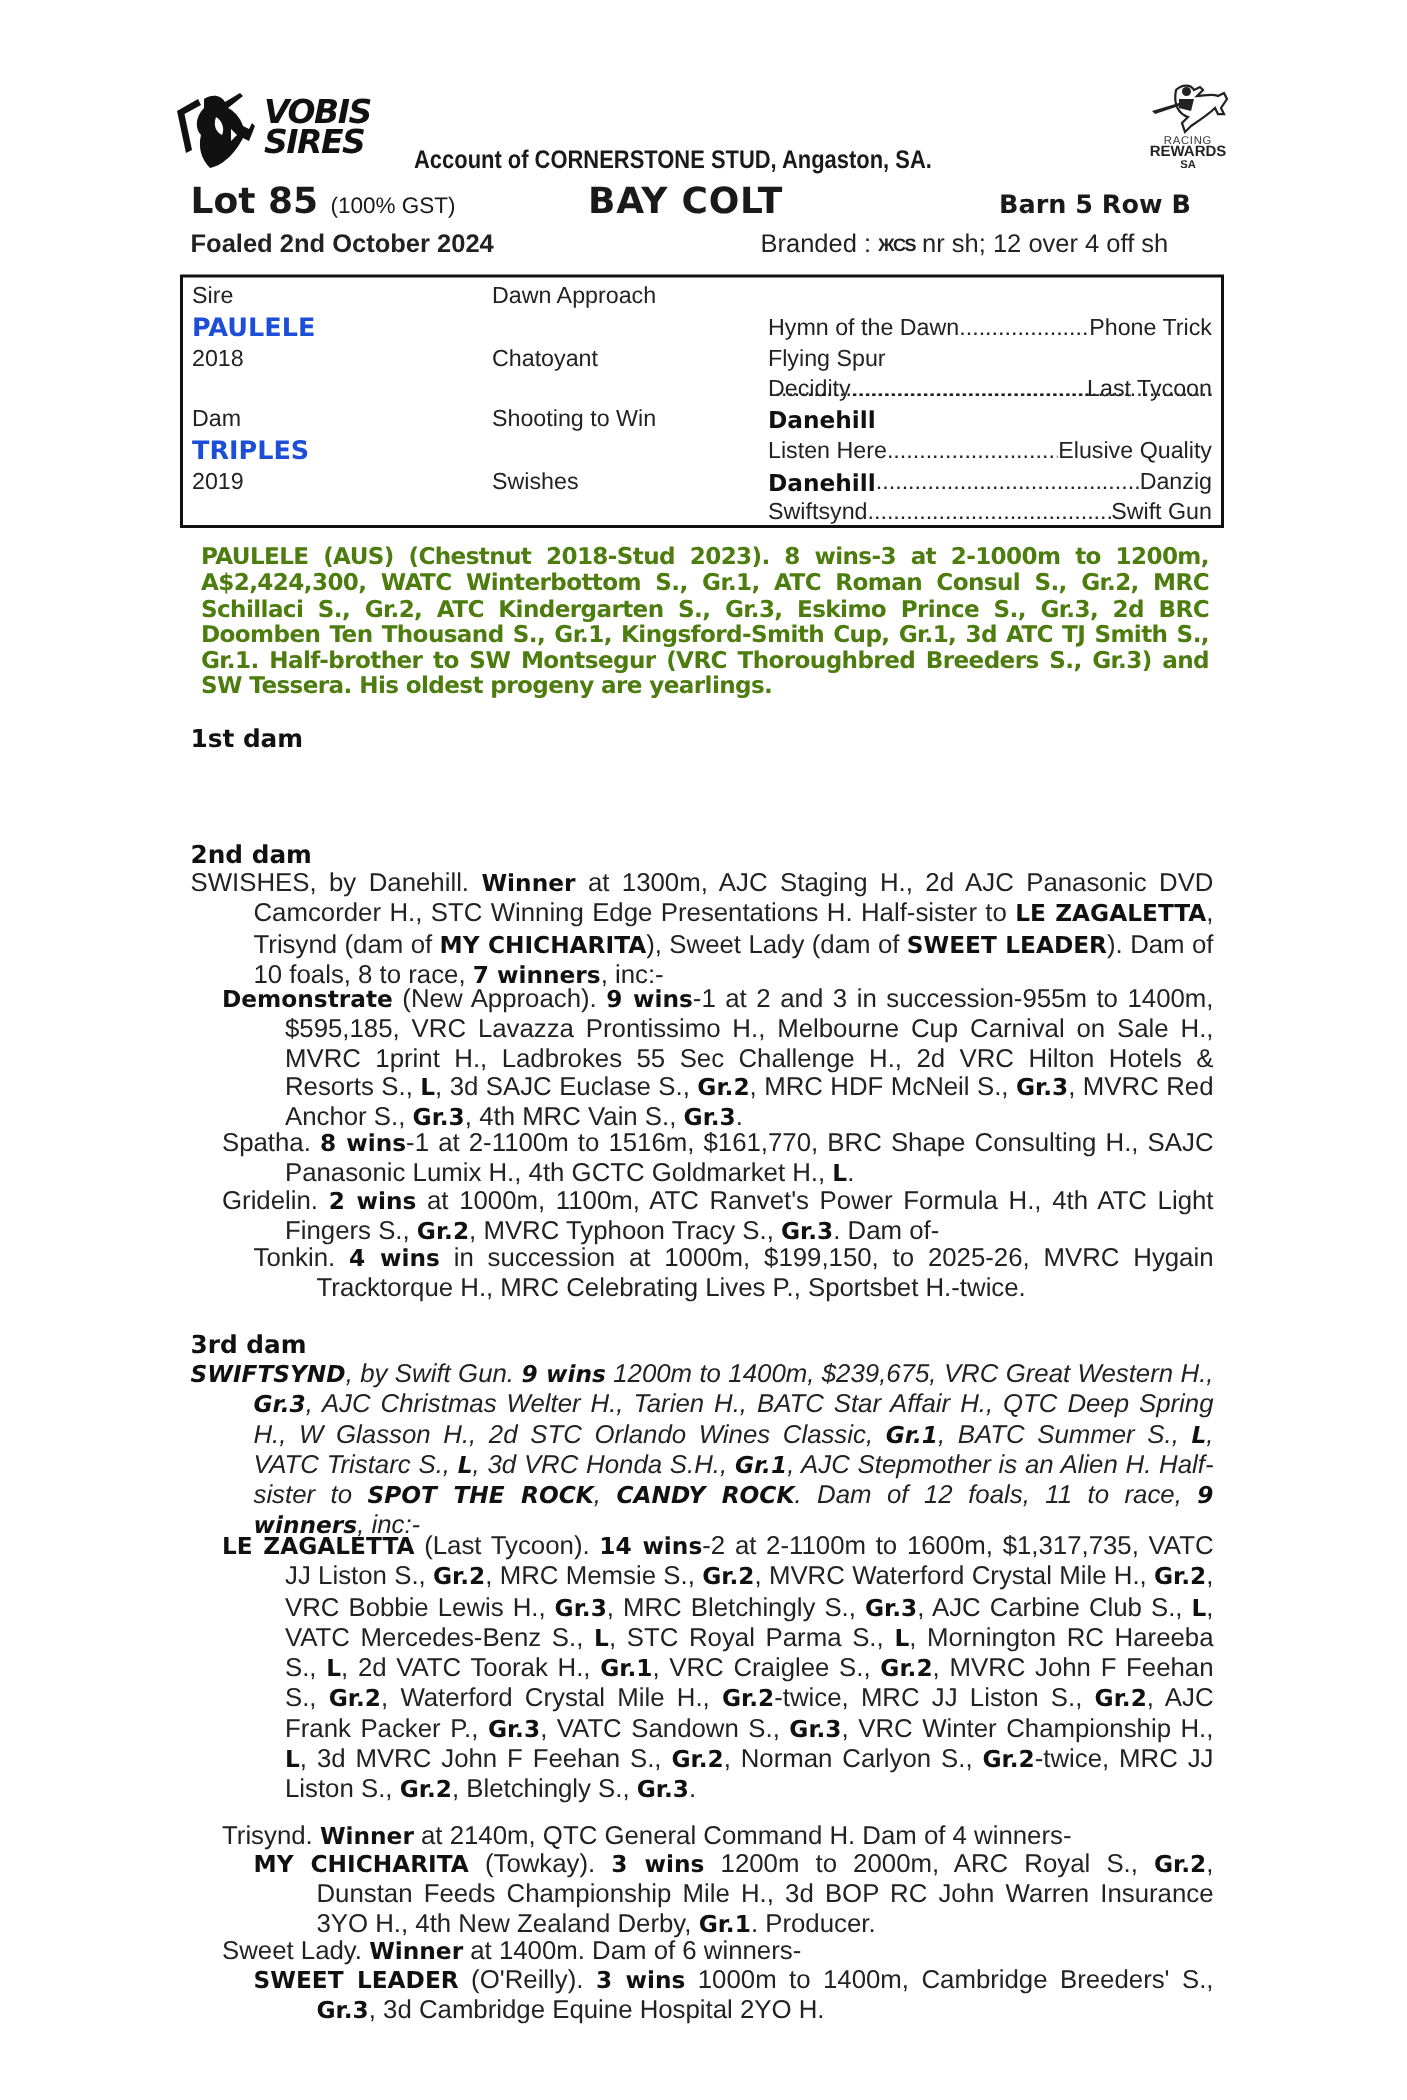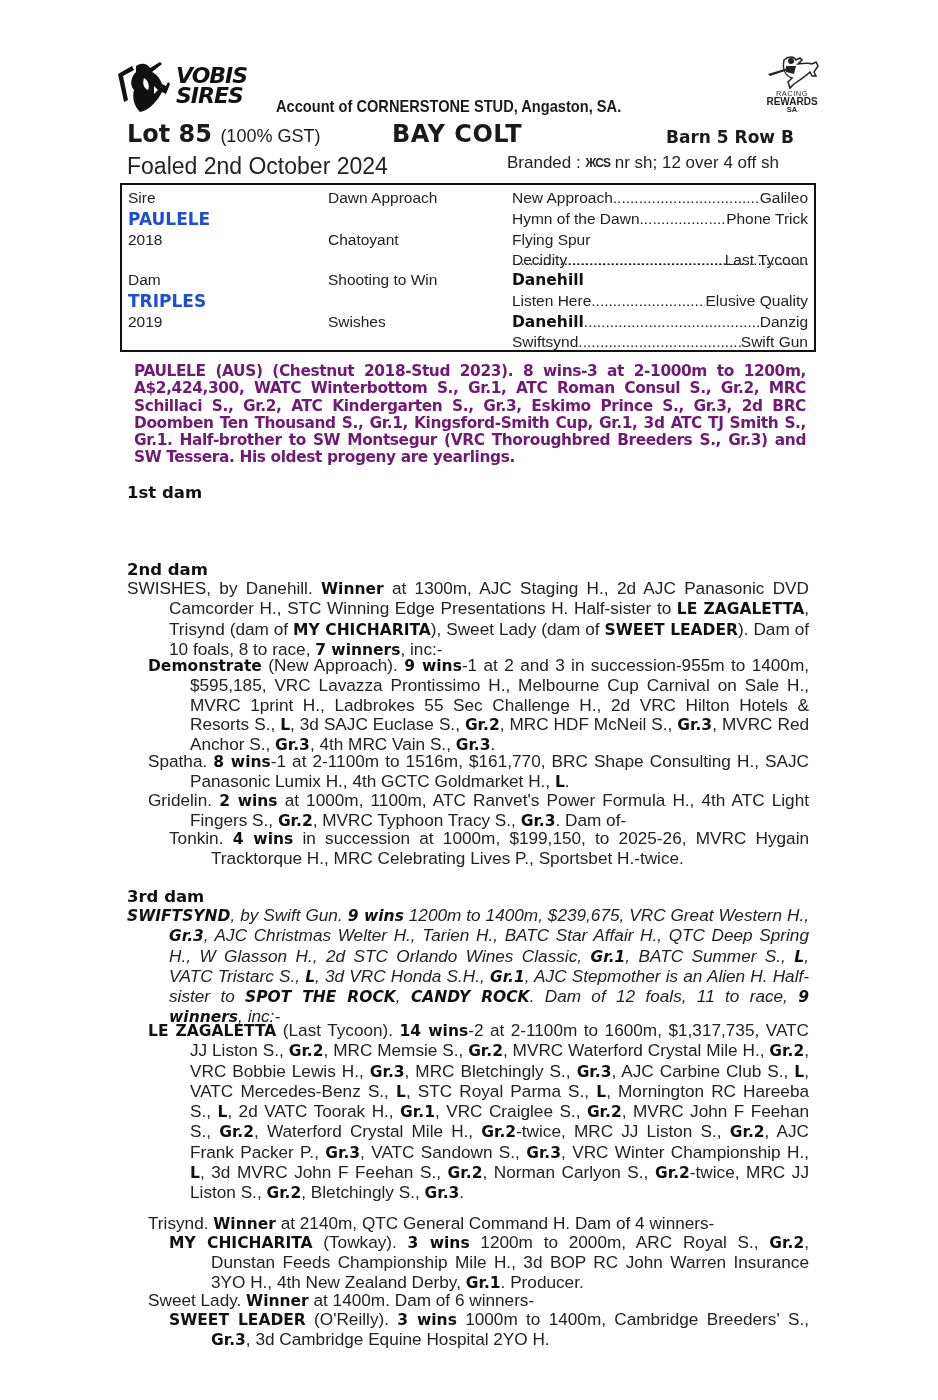--- a/index.html
+++ b/index.html
@@ -15,41 +15,41 @@
   .logo-rr { position: absolute; left: 760px; top: 54px; width: 64px; height: 70px; text-align: center; }
   .logo-rr .horse { width: 56px; height: 36px; display: block; margin: 0 auto; }
   .logo-rr .l1 { font-size: 7.5px; letter-spacing: 0.5px; line-height: 8px; color: #333; }
   .logo-rr .l2 { font-size: 10px; font-weight: bold; line-height: 8px; color: #222; }
   .logo-rr .l3 { font-size: 7.5px; font-weight: bold; line-height: 8px; color: #222; }
 
   .account { position: absolute; left: 276px; top: 97px; font-family: "Liberation Sans", sans-serif;
          font-weight: bold; font-size: 17px; transform: scaleX(0.86); transform-origin: left top; letter-spacing: 0px; }
 
   .lot { position: absolute; left: 127px; top: 120px; font-family: "DejaVu Sans", sans-serif; font-weight: bold; font-size: 24px; }
-  .gst { font-family: "Liberation Sans", sans-serif; font-weight: normal; font-size: 18px; }
+  .gst { font-family: "Liberation Sans", sans-serif; font-weight: normal; font-size: 15px; }
   .colt { position: absolute; left: 392px; top: 120px; font-family: "DejaVu Sans", sans-serif; font-weight: bold; font-size: 24px; letter-spacing: 0.5px; }
   .barn { position: absolute; left: 666px; top: 127px; font-family: "DejaVu Sans", sans-serif; font-weight: bold; font-size: 17px; }
-  .foaled { position: absolute; left: 127px; top: 153px; font-size: 23px; color: #222; }
+  .foaled { position: absolute; left: 127px; top: 153px; font-size: 17px; color: #222; font-weight: bold; }
   .branded { position: absolute; left: 507px; top: 153px; font-size: 17px; color: #222; white-space: nowrap; }
   .brand-mark { display: inline-block; font-size: 12px; font-weight: bold; letter-spacing: -1px; vertical-align: 1px; }
 
   
   .ped { position: absolute; left: 120px; top: 183px; width: 696px; height: 169px; border: 2px solid #111; box-sizing: border-box; }
   .ped .c { position: absolute; font-size: 15.5px; color: #222; line-height: 20px; white-space: nowrap; }
   .ped .big { font-family: "DejaVu Sans", sans-serif; font-weight: bold; font-size: 17px; color: #1d4ed8; }
   .ped .row { position: absolute; left: 390px; width: 296px; font-size: 15.5px; line-height: 20px; display: flex; color: #222; white-space: nowrap; }
   .ped .row .a { flex: 0 0 auto; }
   .ped .row .dots { flex: 1 1 auto; overflow: hidden; white-space: nowrap; }
   .ped .row .dots::after { content: "......................................................................................................"; letter-spacing: 0px; }
   .ped .row .b { flex: 0 0 auto; }
   .bld { font-family: "DejaVu Sans", sans-serif; font-weight: bold; color: #111; }
 
   
   .sire-sum { position: absolute; left: 134px; top: 363px; width: 672px; font-family: "DejaVu Sans", sans-serif; font-weight: bold;
-       font-size: 15.4px; line-height: 17.3px; text-align: justify; letter-spacing: -0.4px; color: #701a75; transform: scaleX(1); }
+       font-size: 15.4px; line-height: 17.3px; text-align: justify; letter-spacing: -0.4px; color: #4d7c0f; transform: scaleX(1); }
 
   
   .h { position: absolute; left: 127px; font-family: "DejaVu Sans", sans-serif; font-weight: bold; font-size: 16.5px; color: #111; }
   .p { position: absolute; font-size: 17.2px; line-height: 19.3px; text-align: justify; color: #222; }
   .p b { font-family: "DejaVu Sans", sans-serif; font-weight: bold; font-size: 15.5px; color: #111; }
   .p.last { text-align-last: left; }
 </style>
 </head>
 <body>
 
@@ -101,25 +101,20 @@
     <div class="c" style="left:6px; top:45px;">2018</div>
     <div class="c" style="left:6px; top:85px;">Dam</div>
     <div class="c big" style="left:6px; top:106px;">TRIPLES</div>
     <div class="c" style="left:6px; top:127px;">2019</div>
 
     <div class="c" style="left:206px; top:3px;">Dawn Approach</div>
     <div class="c" style="left:206px; top:45px;">Chatoyant</div>
     <div class="c" style="left:206px; top:85px;">Shooting to Win</div>
     <div class="c" style="left:206px; top:127px;">Swishes</div>
 
-    <div class="row" style="top:3px;">
-      <span class="a">New Approach</span>
-        <span class="dots"></span>
-        <span class="b">Galileo</span>
-    </div>
     <div class="row" style="top:24px;">
       <span class="a">Hymn of the Dawn</span>
         <span class="dots"></span>
         <span class="b">Phone Trick</span>
     </div>
     <div class="row" style="top:45px;flex-direction:column;">
       <span class="a">Flying Spur</span>
         <span class="dots"></span>
         <span class="b bld">Danehill</span>
     </div>

